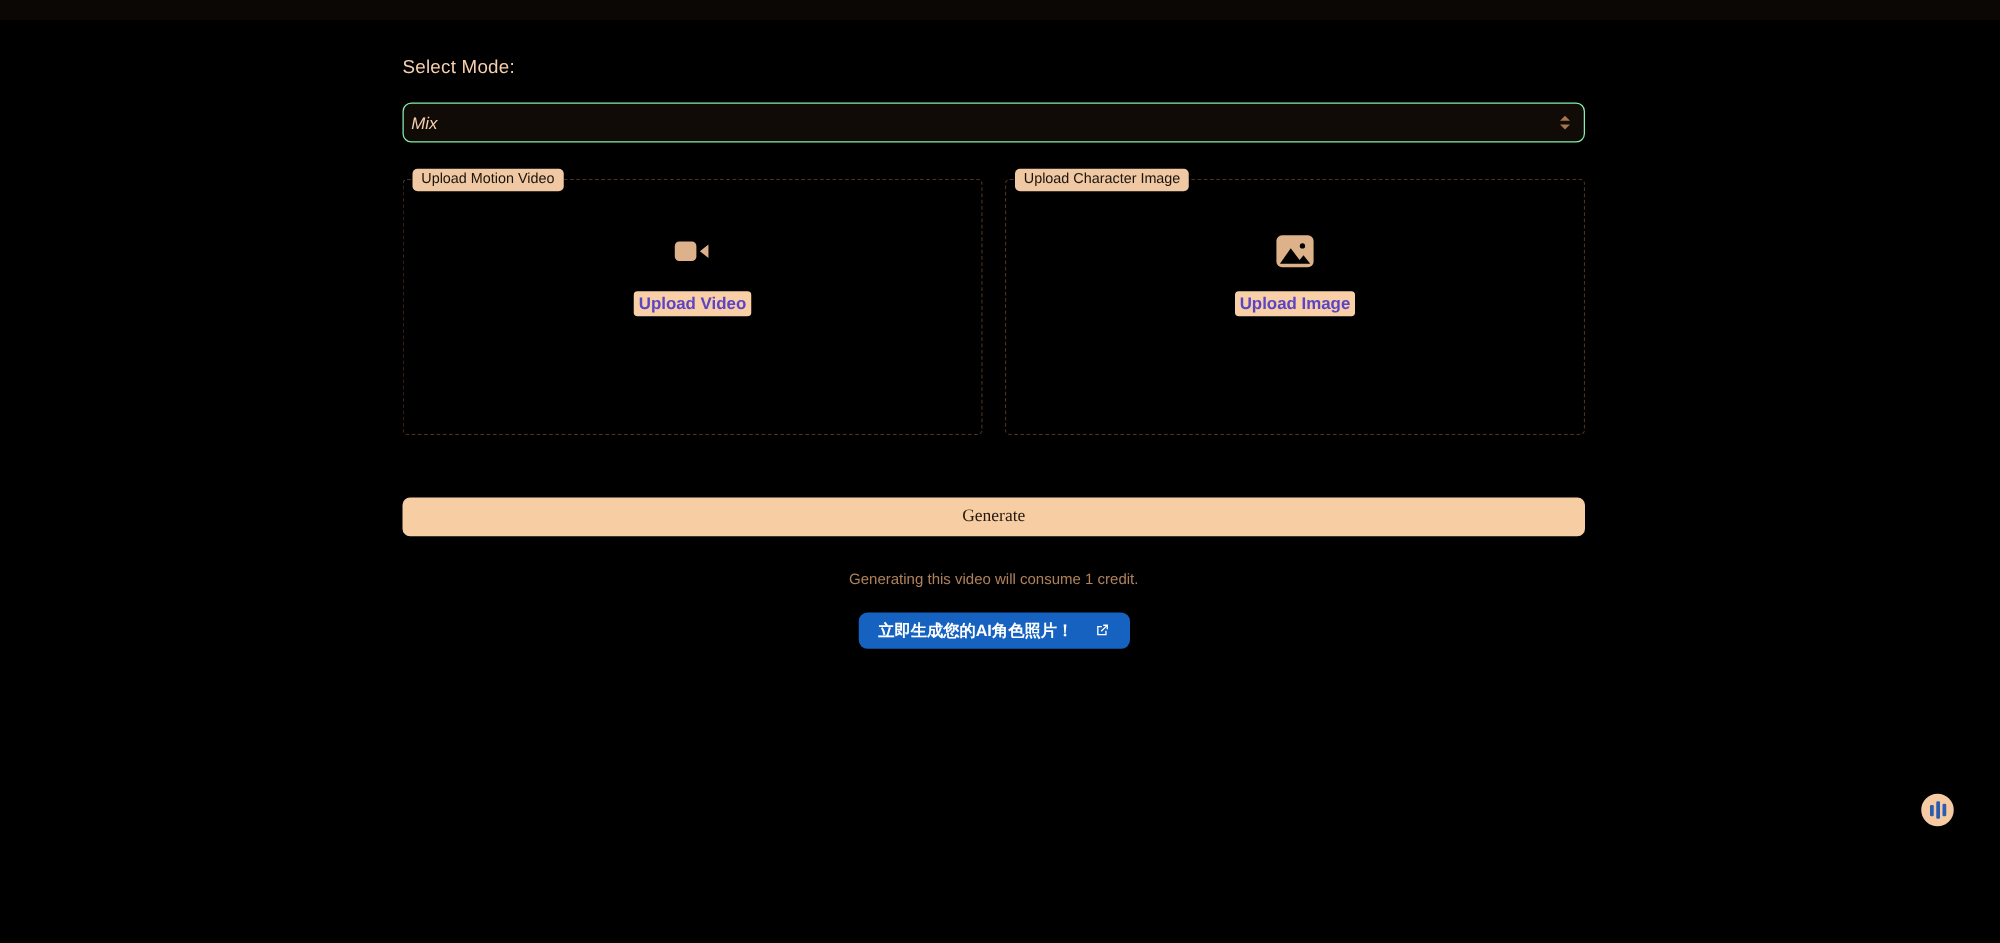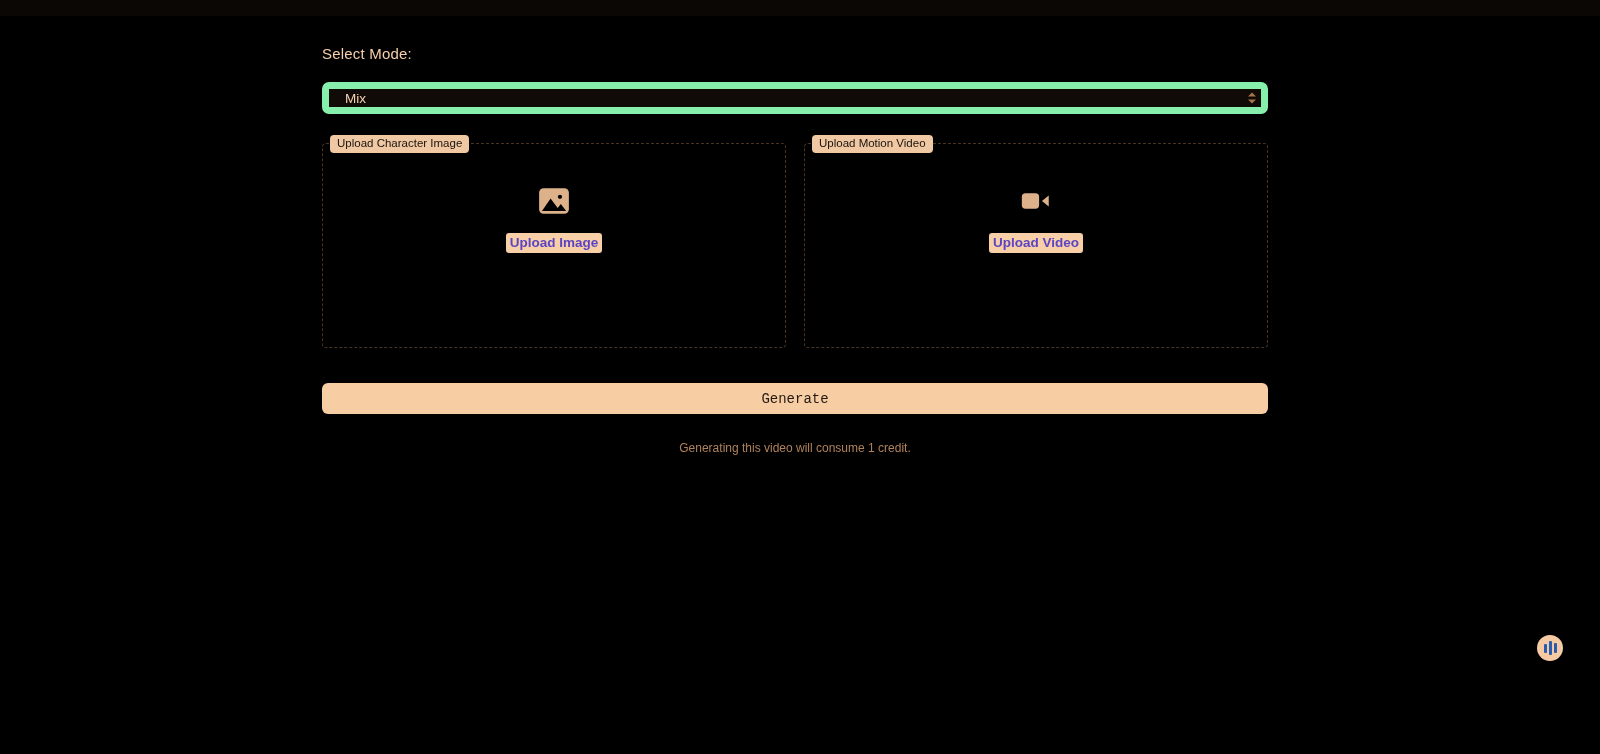--- a/index.html
+++ b/index.html
@@ -41,27 +41,28 @@
   }
   .select-wrap {
     position: relative;
     width: 946px;
     height: 32px;
   }
   .select-box {
     width: 946px;
     height: 32px;
     background: #100b07;
-    border: 7px solid #86efac;
+    border: 1px solid #86efac;
     border-radius: 7px;
     color: #f5cfae;
     font-size: 13.5px;
     display: flex;
     align-items: center;
-    padding-left: 16px;
+    padding-left: 6px;
+    font-style: italic;
   }
   .select-chevrons {
     position: absolute;
     right: 12px;
     top: 50%;
     transform: translateY(-50%);
     display: flex;
     flex-direction: column;
     gap: 3px;
     line-height: 0;
@@ -119,29 +120,29 @@
     font-size: 13.5px;
     font-weight: bold;
     line-height: 17px;
     padding: 1px 4px 2px 4px;
     border-radius: 3px;
     white-space: nowrap;
   }
 
   
   .generate-btn {
-    margin-top: 35px;
+    margin-top: 50px;
     width: 946px;
     height: 31px;
     background: #f7cda4;
     border: none;
     border-radius: 6px;
     color: #241811;
     font-size: 14px;
-    font-family: Liberation Mono, monospace;
+    font-family: Liberation Serif, serif;
     display: flex;
     align-items: center;
     justify-content: center;
     cursor: pointer;
   }
   .credit-note {
     margin-top: 26px;
     text-align: center;
     color: #b0825c;
     font-size: 12px;
@@ -238,50 +239,59 @@
       <div class="select-box">
         <span>Mix</span>
       </div>
       <span class="select-chevrons">
         <span class="chev up"></span>
         <span class="chev down"></span>
       </span>
     </div>
 
     <div class="upload-row">
+
+      <div class="upload-box">
+        <span class="box-tag">Upload Motion Video</span>
+        <div class="upload-inner">
+          <svg class="icon-vid" viewBox="0 0 24 24">
+            <rect x="2" y="6.5" width="12.2" height="11" rx="2.6" fill="#ddb28a"></rect>
+            <path d="M16.2 12 L21 8.2 L21 15.8 Z" fill="#ddb28a"></path>
+          </svg>
+          <span class="upload-cta">Upload Video</span>
+        </div>
+      </div>
 
       <div class="upload-box">
         <span class="box-tag">Upload Character Image</span>
         <div class="upload-inner">
           <svg class="icon-img" viewBox="0 0 24 24">
             <rect x="1.5" y="3" width="21" height="18" rx="3.2" fill="#ddb28a"></rect>
             <circle cx="16.2" cy="9" r="1.5" fill="#000000"></circle>
             <path d="M3.5 19 L9.6 10.3 L14.6 17 L16.8 14.2 L20.6 19 Z" fill="#000000"></path>
           </svg>
           <span class="upload-cta">Upload Image</span>
         </div>
       </div>
 
-      <div class="upload-box">
-        <span class="box-tag">Upload Motion Video</span>
-        <div class="upload-inner">
-          <svg class="icon-vid" viewBox="0 0 24 24">
-            <rect x="2" y="6.5" width="12.2" height="11" rx="2.6" fill="#ddb28a"></rect>
-            <path d="M16.2 12 L21 8.2 L21 15.8 Z" fill="#ddb28a"></path>
-          </svg>
-          <span class="upload-cta">Upload Video</span>
-        </div>
-      </div>
-
     </div>
 
     <button class="generate-btn">Generate</button>
 
     <div class="credit-note">Generating this video will consume 1 credit.</div>
 
+    <div class="cta-row">
+      <button class="cta-blue">
+        <span>立即生成您的AI角色照片！</span>
+        <svg class="ext-icon" viewBox="0 0 24 24">
+          <path d="M5 5 h7 v2 H7 v10 h10 v-5 h2 v7 H5 Z" fill="#ffffff"></path>
+          <path d="M14 3 h7 v7 h-2 V6.4 l-7.3 7.3 -1.4 -1.4 L17.6 5 H14 Z" fill="#ffffff"></path>
+        </svg>
+      </button>
+    </div>
 
   </div>
 
 
   <div class="audio-widget">
     <span class="bars">
       <span class="bar b1"></span>
       <span class="bar b2"></span>
       <span class="bar b3"></span>
     </span>

